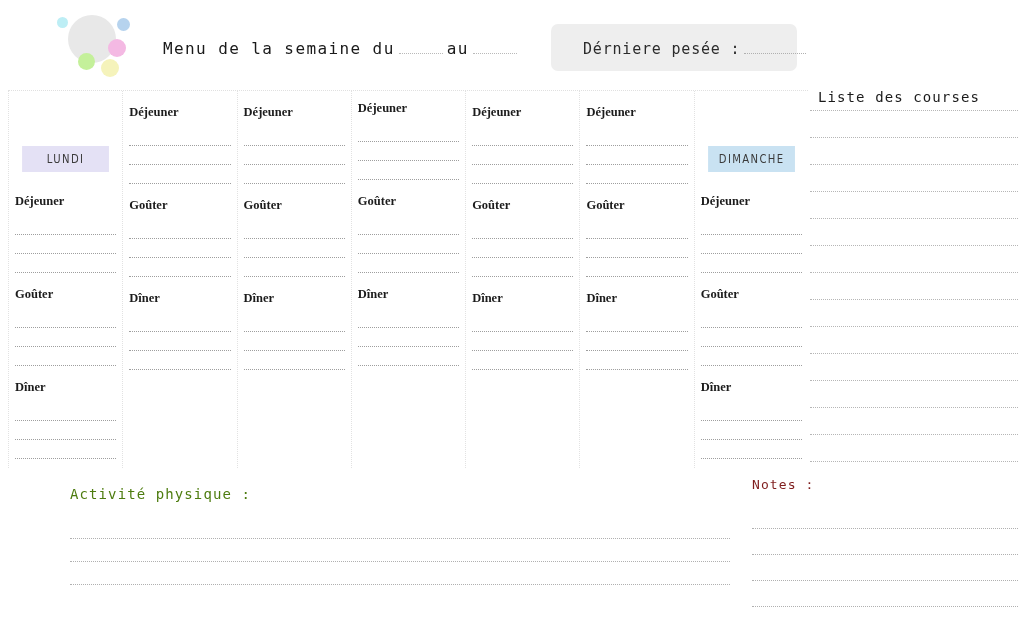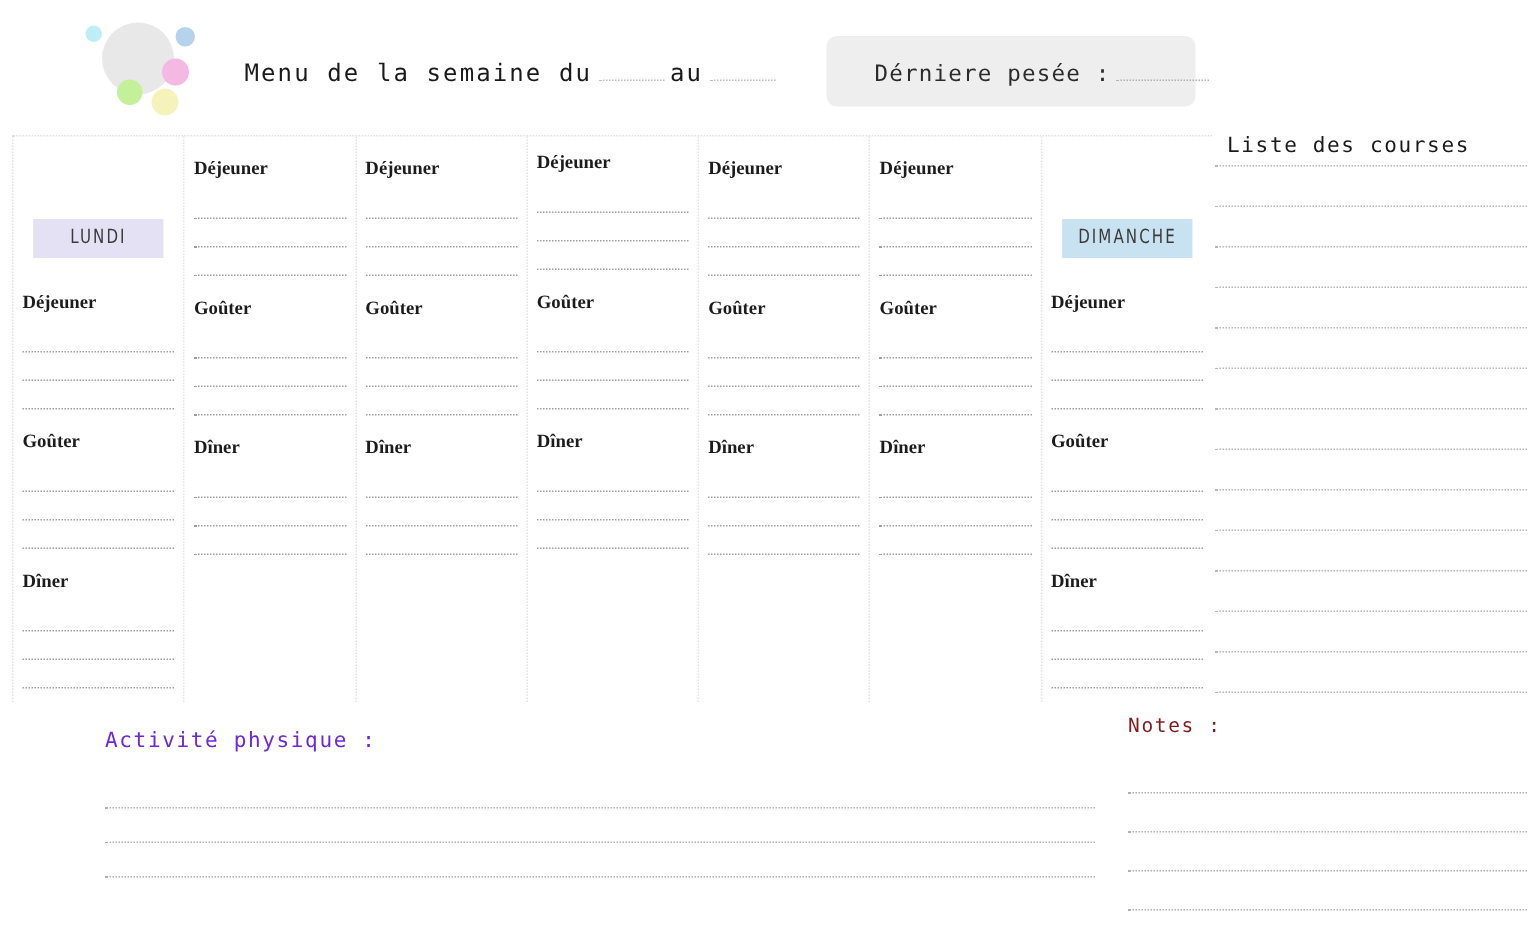--- a/index.html
+++ b/index.html
@@ -154,21 +154,21 @@
   
   .shift-up { margin-top: -4px; }
 
   
   #activity-title {
     position: absolute;
     left: 70px; top: 486px;
     font-family: "DejaVu Sans Mono", monospace;
     font-size: 14px;
     letter-spacing: 1.1px;
-    color: #6d28d9;
+    color: #4d7c0f;
     white-space: nowrap;
   }
   #activity-lines {
     position: absolute;
     left: 70px; top: 516px;
     width: 660px;
   }
   #activity-lines .rule {
     height: 23px;
     border-bottom: 1px dotted #b0b0b0;

